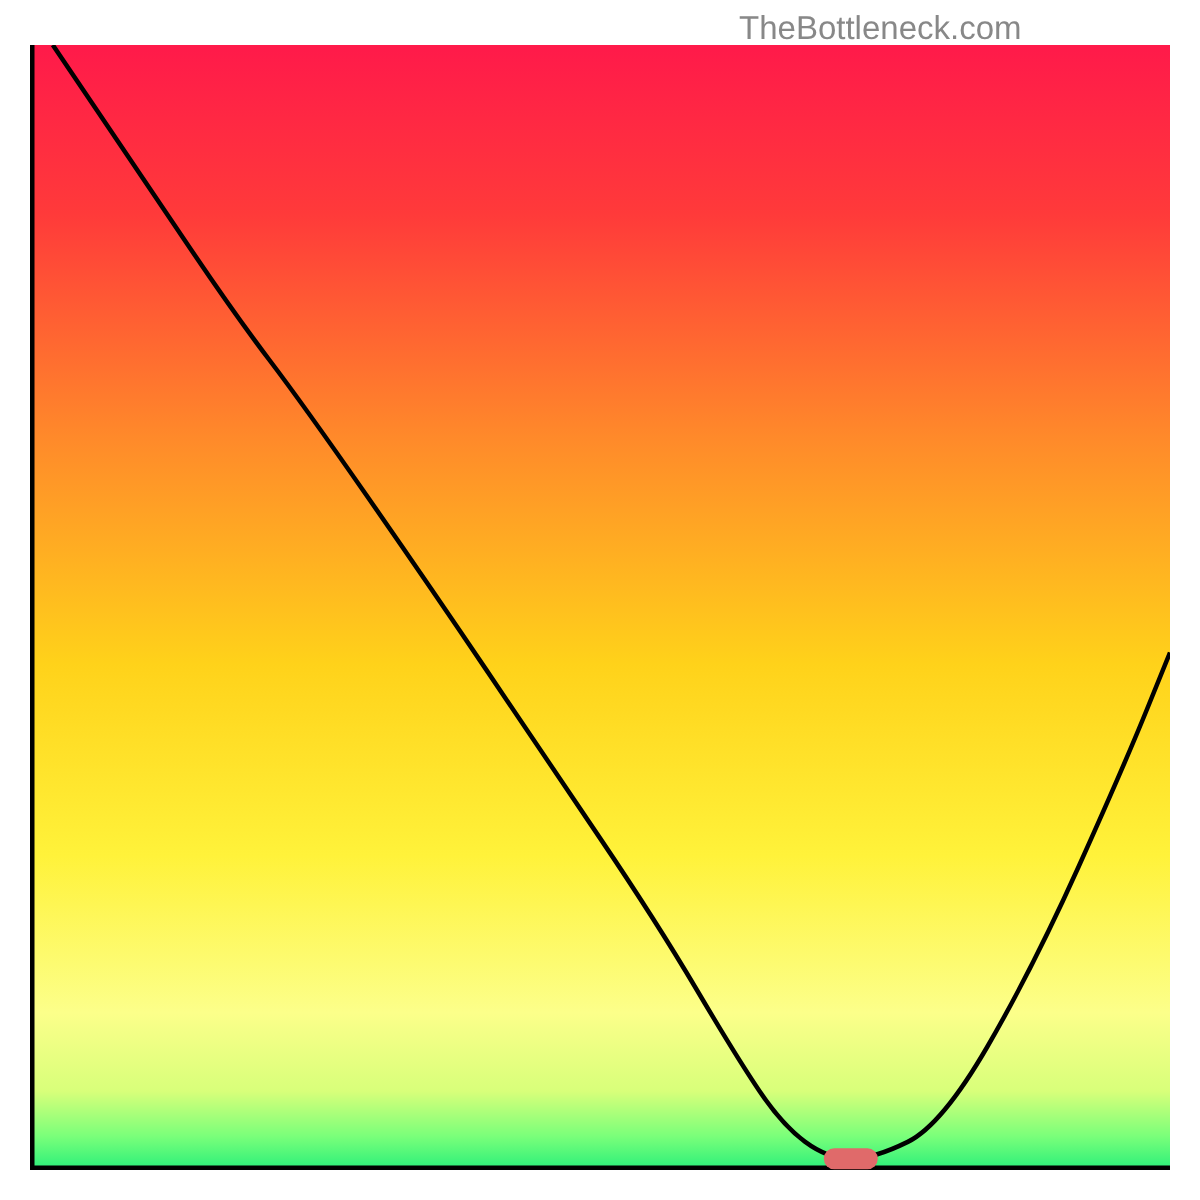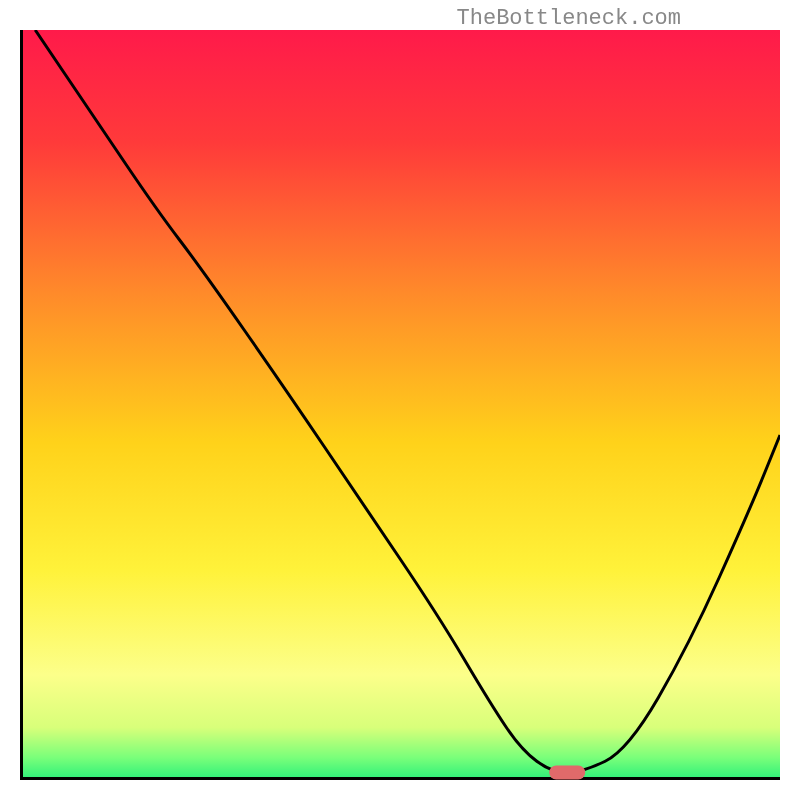--- a/index.html
+++ b/index.html
@@ -7,21 +7,20 @@
     padding: 0;
     width: 800px;
     height: 800px;
     background: #ffffff;
     font-family: Arial, sans-serif;
   }
   .container {
     position: relative;
     width: 691px;
     height: 800px;
-    font-family: Liberation Mono, monospace;
   }
   .watermark {
     position: absolute;
     top: 6px;
     right: 10px;
     color: #888888;
     font-size: 22px;
     font-weight: normal;
     z-index: 10;
   }

